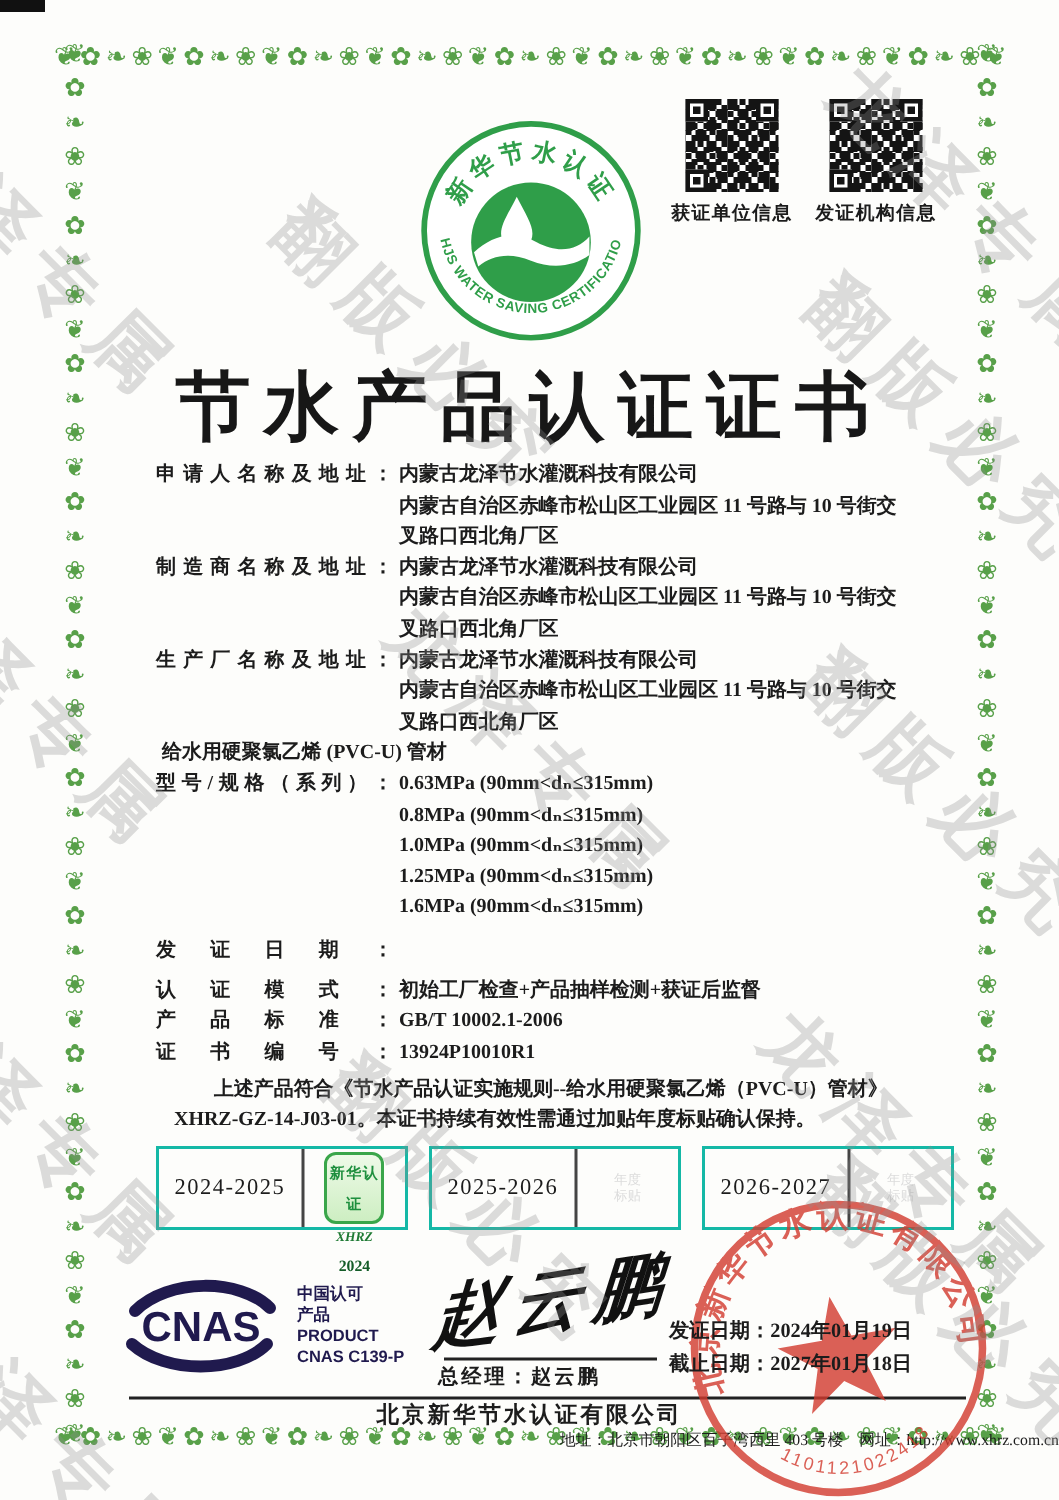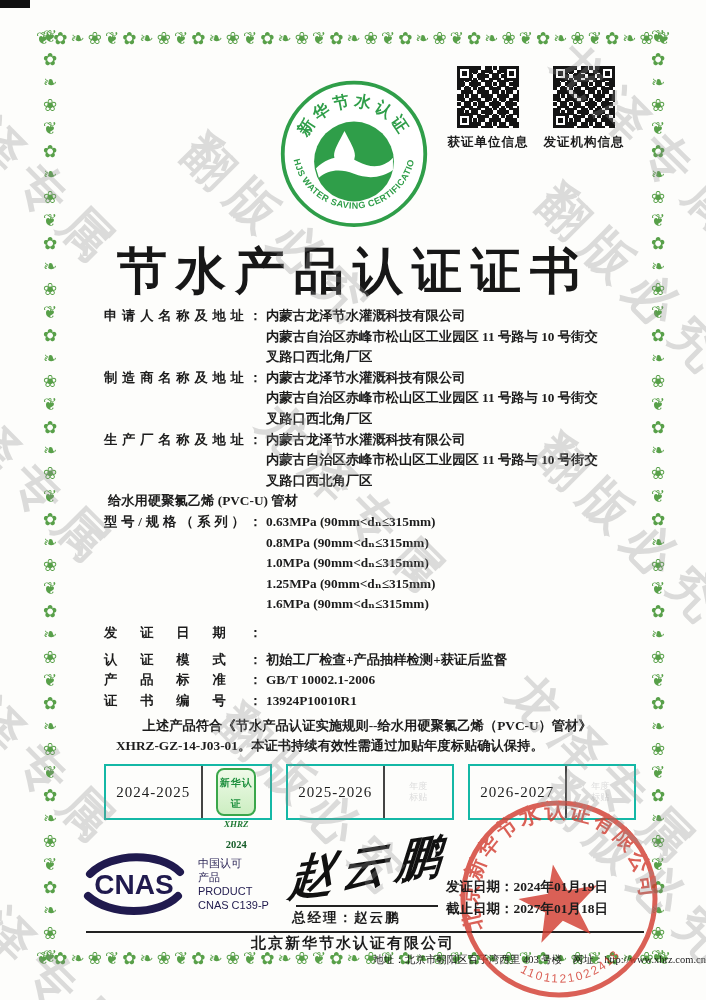--- a/index.html
+++ b/index.html
@@ -60,21 +60,21 @@
   .sticker{width:40px;height:48px;border:2px solid #3aa64a;border-radius:8px;
            background:linear-gradient(#eefae8,#cdeec2);text-align:center;padding-top:3px;box-sizing:border-box;}
   .sticker .s1{font-size:10px;font-weight:700;color:#1e8f3e;letter-spacing:1px;}
   .sticker .s2{font-size:9px;font-weight:700;font-style:italic;color:#1f7a34;}
   .sticker .s3{font-size:10.5px;font-weight:800;color:#145c28;}
   .ph{font-size:9px;color:#dcdcdc;line-height:11px;text-align:center;}
 
   
   .cnas{position:absolute;left:80px;top:850px;display:flex;align-items:center;z-index:2;}
   .cnas-text{margin-left:10px;font-family:"Liberation Sans","DejaVu Sans",sans-serif;
-             font-size:11px;font-weight:400;line-height:14px;color:#201a4e;}
+             font-size:11px;font-weight:700;line-height:14px;color:#201a4e;}
   .sig{position:absolute;left:288px;top:836px;z-index:3;font-size:46px;font-style:italic;
        font-weight:700;transform:rotate(-9deg) skewX(-14deg);letter-spacing:8px;color:#111;}
   .sig-line{position:absolute;left:296px;top:905px;width:142px;border-top:2px solid #222;z-index:3;}
   .sig-caption{position:absolute;left:292px;top:909px;font-size:13.5px;font-weight:700;z-index:3;letter-spacing:2px;}
   .dates{position:absolute;left:446px;top:876px;z-index:5;font-size:13.5px;font-weight:700;line-height:22px;}
   .stamp{position:absolute;right:44px;top:796px;width:206px;height:206px;opacity:.8;
          transform:rotate(-10deg);z-index:4;}
   .divider{position:absolute;left:86px;right:62px;top:931px;border-top:2px solid #222;z-index:2;}
   .foot-company{position:absolute;left:0;right:0;top:934px;text-align:center;font-size:15px;
                 font-weight:700;letter-spacing:2px;z-index:2;}

